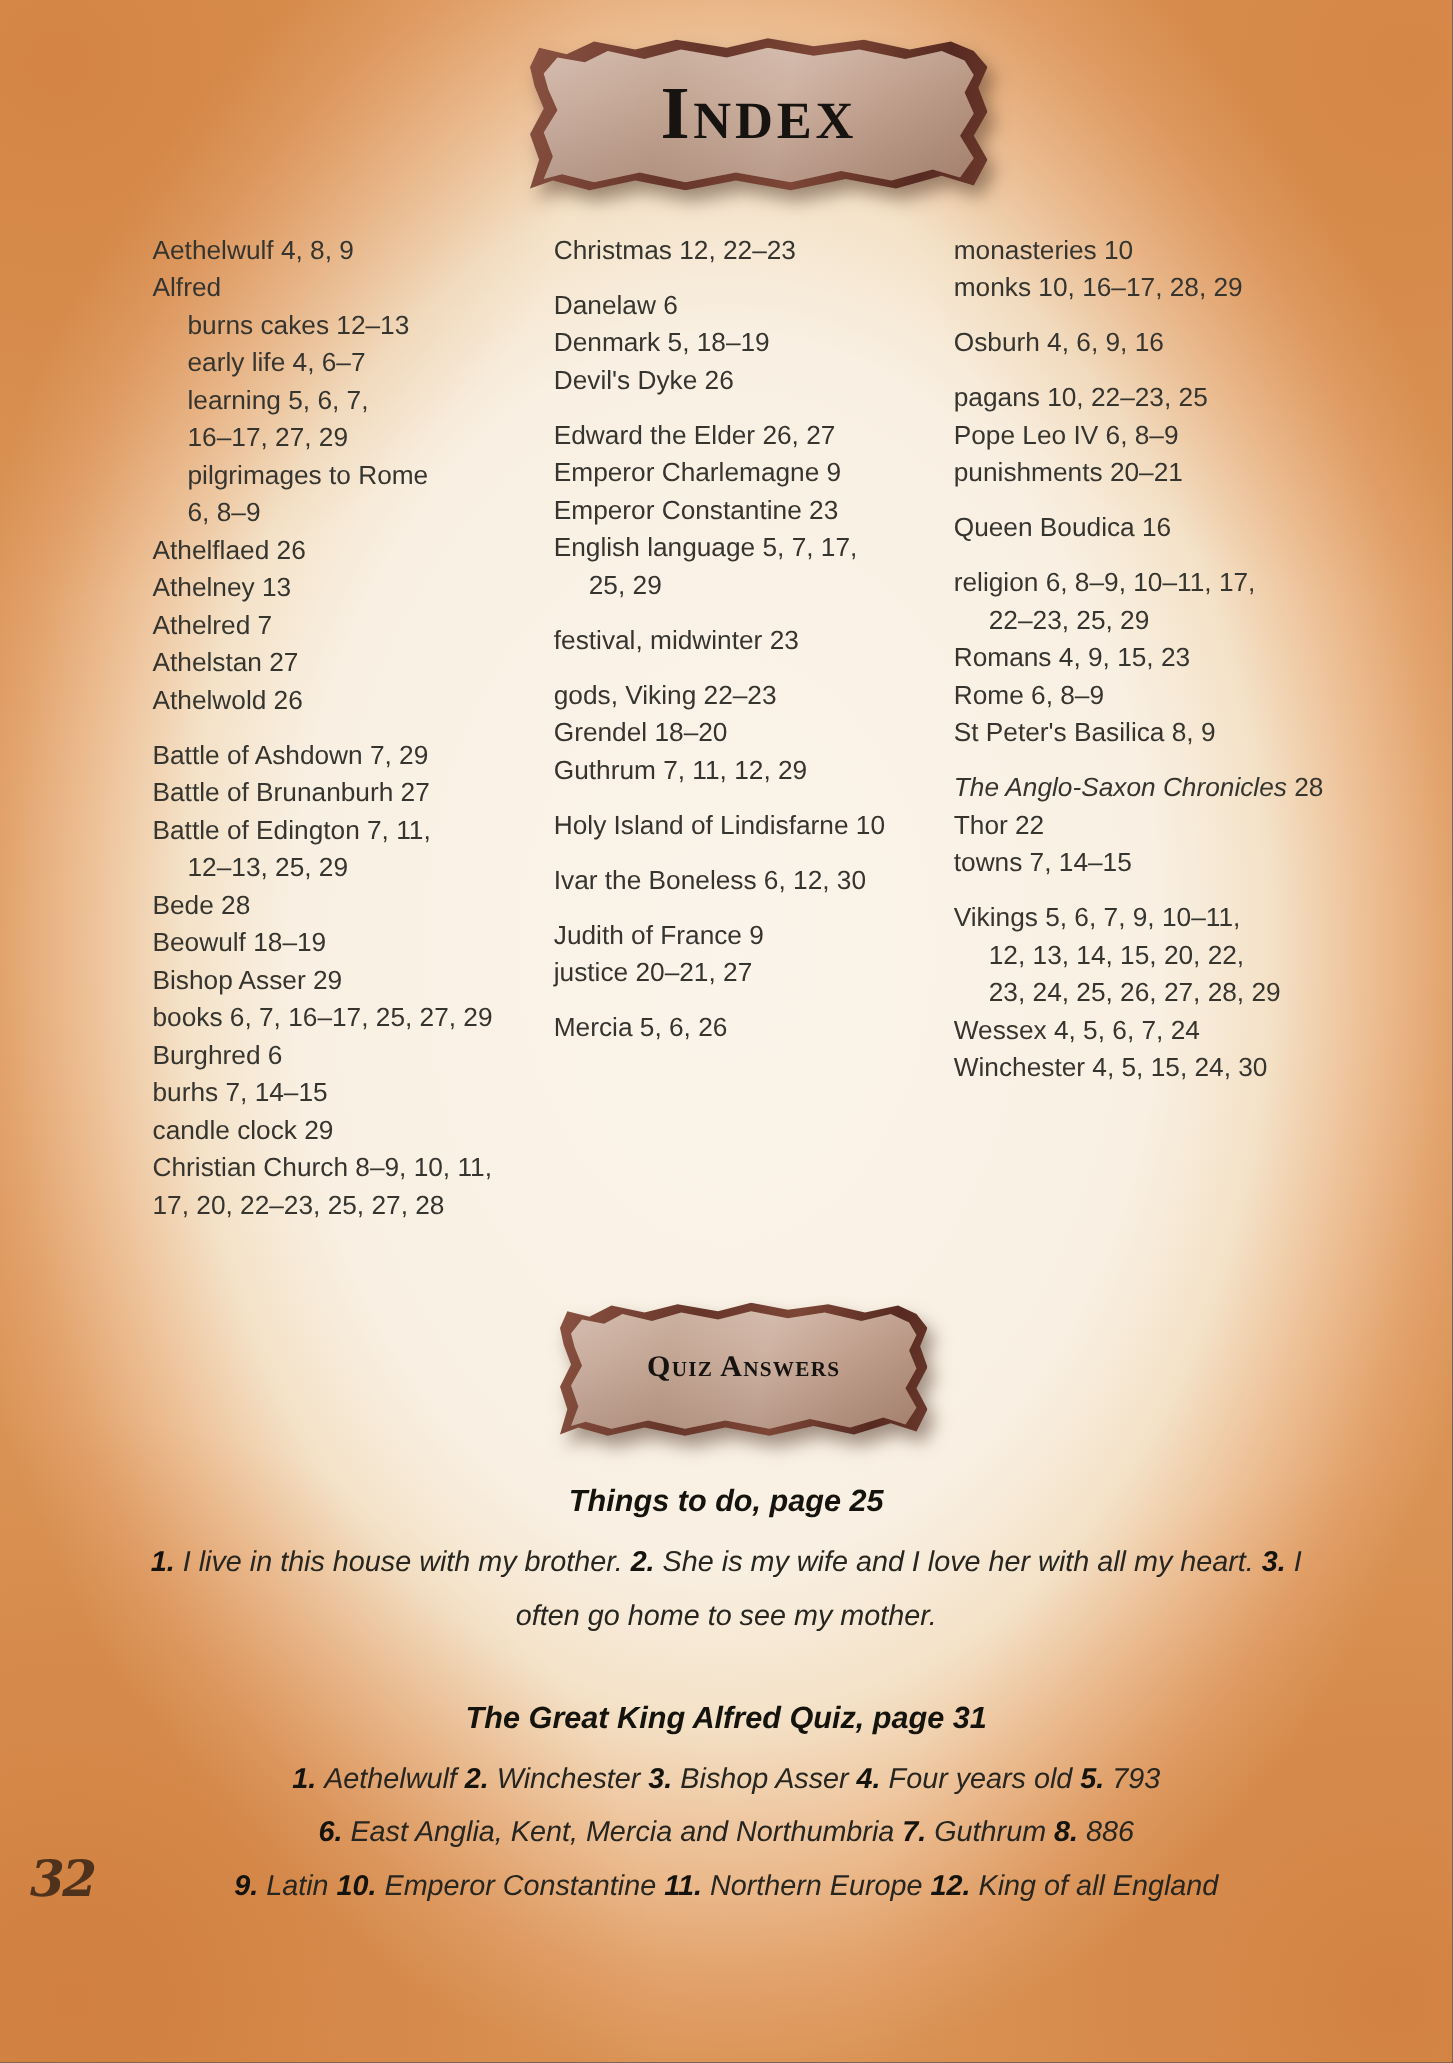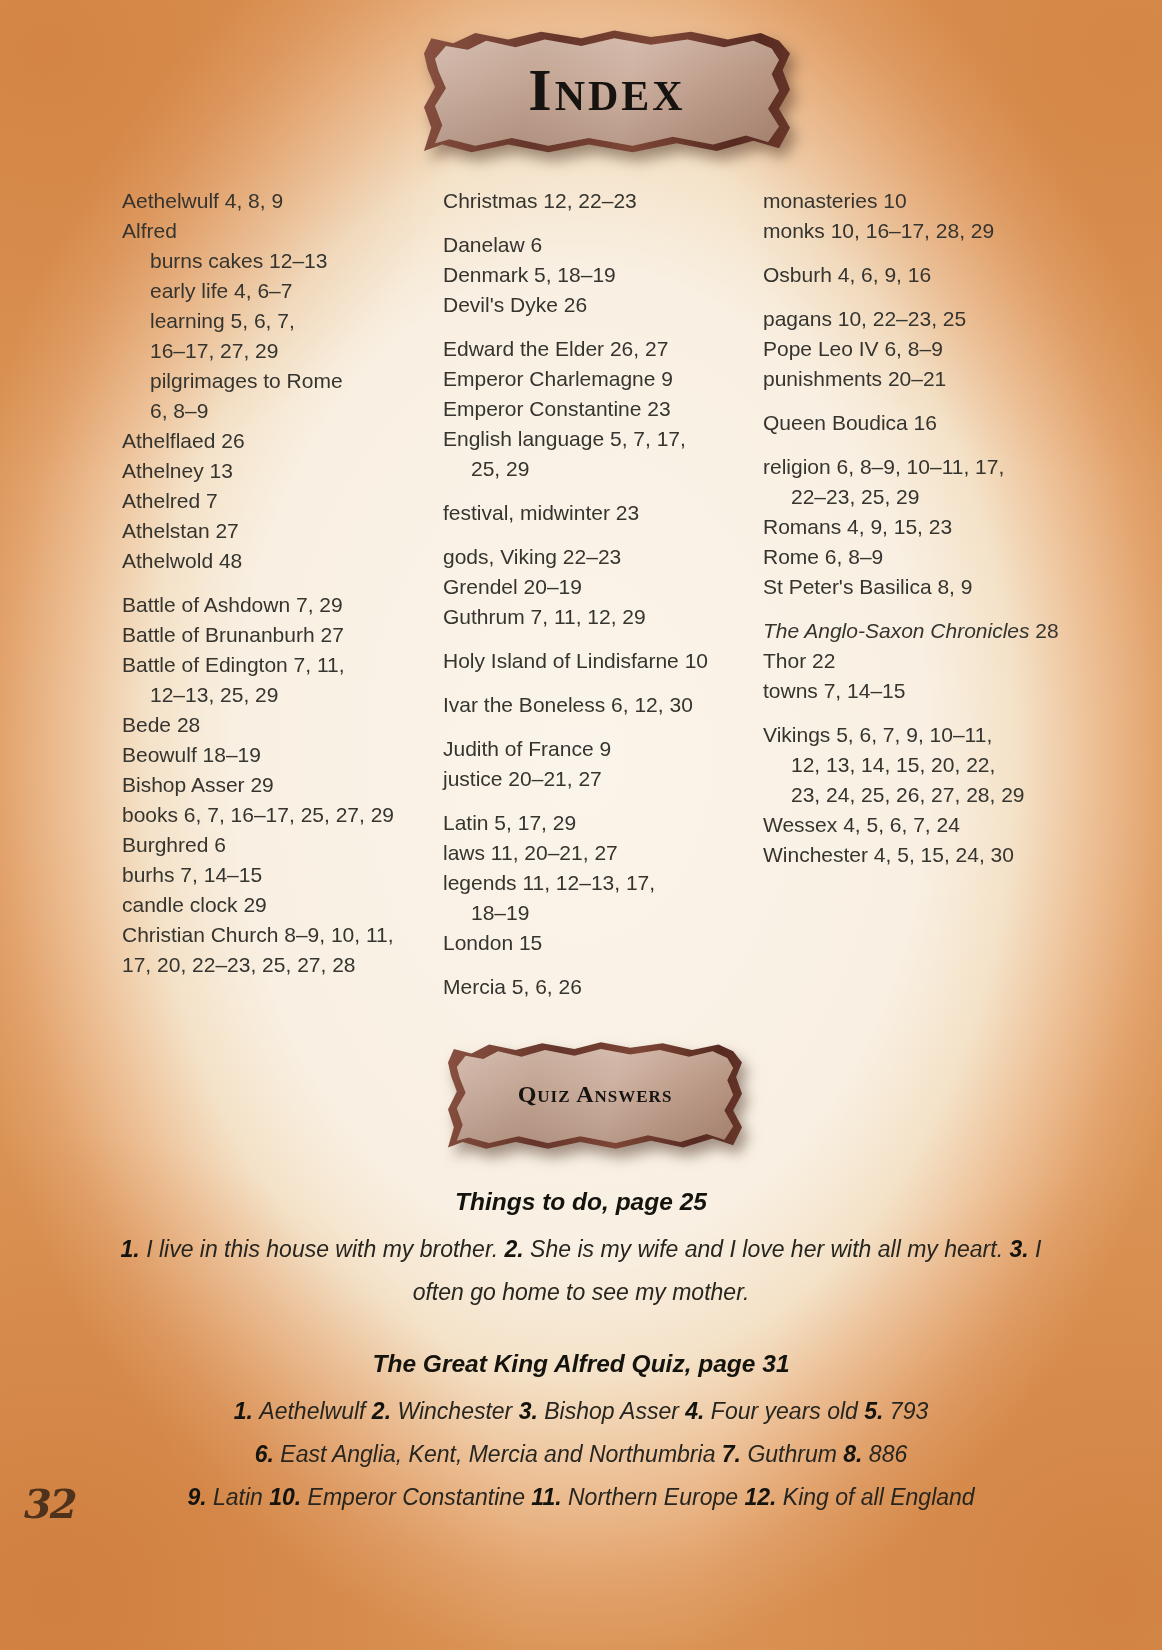--- a/index.html
+++ b/index.html
@@ -53,21 +53,21 @@
   .entry.ind{padding-left:28px;}
   .entry i{font-style:italic;}
   
   .quiz-text{
     position:absolute;left:80px;right:80px;top:1188px;
     text-align:center;font-size:23px;color:#26251f;font-style:italic;
   }
   .quiz-section h3{
     margin:0 0 12px;font-size:24.5px;font-weight:700;color:#14130d;
   }
-  .quiz-section + .quiz-section{margin-top:36px;}
+  .quiz-section + .quiz-section{margin-top:47px;}
   .answer-line{line-height:43px;max-width:952px;margin:0 auto;}
   .answer-line b{font-weight:700;color:#14130d;}
   
   .page-number{
     position:absolute;left:24px;top:1480px;
     font-family:"DejaVu Serif",serif;font-style:italic;font-weight:600;
     font-size:40px;color:#4f321b;letter-spacing:-2px;
   }
 </style>
 </head>
@@ -89,21 +89,21 @@
           <div class="entry ind">burns cakes 12–13</div>
           <div class="entry ind">early life 4, 6–7</div>
           <div class="entry ind">learning 5, 6, 7,</div>
           <div class="entry ind">16–17, 27, 29</div>
           <div class="entry ind">pilgrimages to Rome</div>
           <div class="entry ind">6, 8–9</div>
           <div class="entry">Athelflaed 26</div>
           <div class="entry">Athelney 13</div>
           <div class="entry">Athelred 7</div>
           <div class="entry">Athelstan 27</div>
-          <div class="entry">Athelwold 48</div>
+          <div class="entry">Athelwold 26</div>
         </div>
         <div class="group">
           <div class="entry">Battle of Ashdown 7, 29</div>
           <div class="entry">Battle of Brunanburh 27</div>
           <div class="entry">Battle of Edington 7, 11,</div>
           <div class="entry ind">12–13, 25, 29</div>
           <div class="entry">Bede 28</div>
           <div class="entry">Beowulf 18–19</div>
           <div class="entry">Bishop Asser 29</div>
           <div class="entry">books 6, 7, 16–17, 25, 27, 29</div>
@@ -128,39 +128,32 @@
           <div class="entry">Emperor Charlemagne 9</div>
           <div class="entry">Emperor Constantine 23</div>
           <div class="entry">English language 5, 7, 17,</div>
           <div class="entry ind">25, 29</div>
         </div>
         <div class="group">
           <div class="entry">festival, midwinter 23</div>
         </div>
         <div class="group">
           <div class="entry">gods, Viking 22–23</div>
-          <div class="entry">Grendel 20–19</div>
+          <div class="entry">Grendel 18–20</div>
           <div class="entry">Guthrum 7, 11, 12, 29</div>
         </div>
         <div class="group">
           <div class="entry">Holy Island of Lindisfarne 10</div>
         </div>
         <div class="group">
           <div class="entry">Ivar the Boneless 6, 12, 30</div>
         </div>
         <div class="group">
           <div class="entry">Judith of France 9</div>
           <div class="entry">justice 20–21, 27</div>
-        </div>
-        <div class="group">
-          <div class="entry">Latin 5, 17, 29</div>
-          <div class="entry">laws 11, 20–21, 27</div>
-          <div class="entry">legends 11, 12–13, 17,</div>
-          <div class="entry ind">18–19</div>
-          <div class="entry">London 15</div>
         </div>
         <div class="group">
           <div class="entry">Mercia 5, 6, 26</div>
         </div>
       </div>
     <div class="index-col">
         <div class="group">
           <div class="entry">monasteries 10</div>
           <div class="entry">monks 10, 16–17, 28, 29</div>
         </div>

